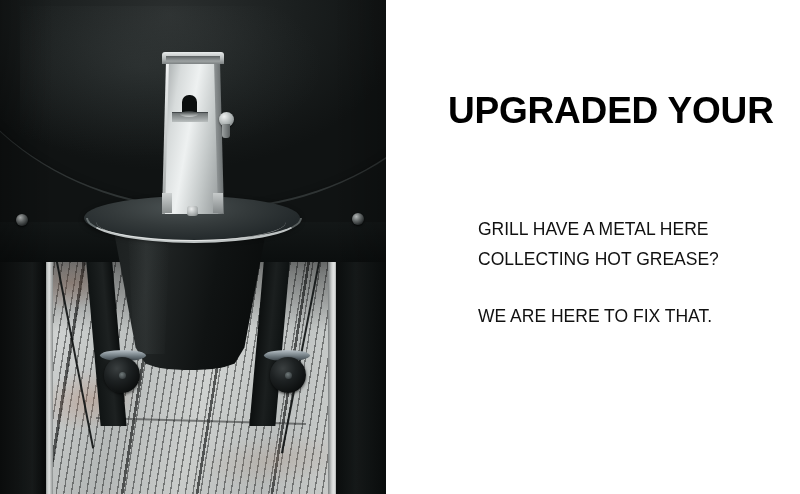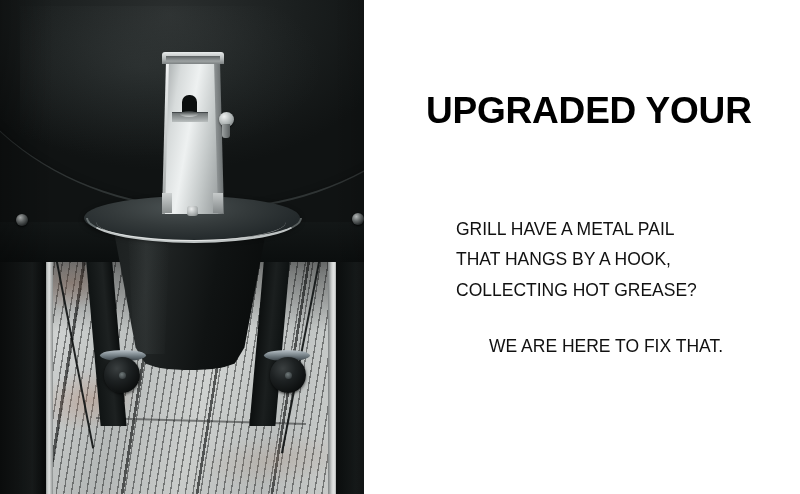--- a/index.html
+++ b/index.html
@@ -463,21 +463,21 @@
     left: 0; top: 0;
     width: 386px; height: 494px;
     background:
       linear-gradient(to right, rgba(0,0,0,0.30), rgba(0,0,0,0) 14%, rgba(0,0,0,0) 86%, rgba(0,0,0,0.22));
     pointer-events: none;
   }
 
   
   .text-panel {
     position: absolute;
-    left: 364px;
+    left: 386px;
     top: 0;
     width: 414px;
     height: 494px;
     background: #ffffff;
   }
   .headline {
     position: absolute;
     left: 62px;
     top: 88px;
     width: 350px;
@@ -496,21 +496,20 @@
     width: 300px;
     font-size: 17.5px;
     line-height: 1.74;
     color: #111111;
   }
   .body-copy .bc-line { display: block; white-space: nowrap; }
   .body-copy .closing {
     display: block;
     margin-top: 26px;
     white-space: nowrap;
-    text-align: center;
   }
 </style>
 </head>
 <body>
 
 <div id="ad">
 
   <div class="photo">
 
     <div class="deck">
@@ -583,20 +582,19 @@
     <div class="photo-vignette"></div>
   </div>
 
   <div class="text-panel">
 
     <div class="headline">
       <span class="hl-line">UPGRADED YOUR</span>
     </div>
 
     <div class="body-copy">
-      <span class="bc-line">GRILL HAVE A METAL PAIL</span>
-      <span class="bc-line">THAT HANGS BY A HOOK,</span>
+      <span class="bc-line">GRILL HAVE A METAL HERE</span>
       <span class="bc-line">COLLECTING HOT GREASE?</span>
       <span class="closing">WE ARE HERE TO FIX THAT.</span>
     </div>
 
   </div>
 </div>
 
 </body></html>

